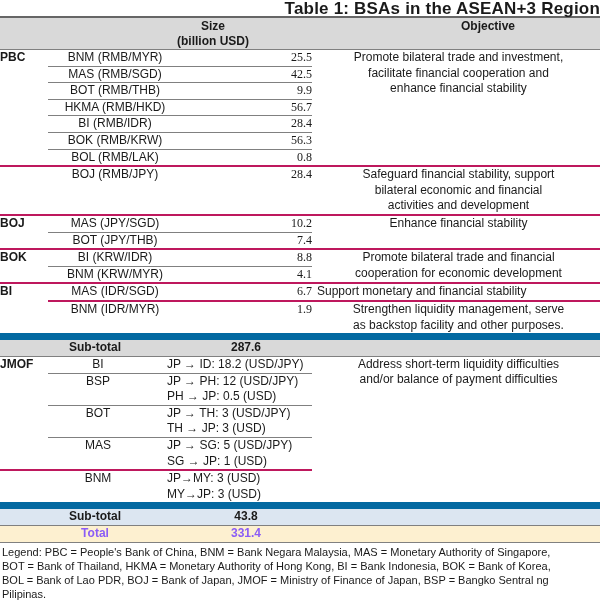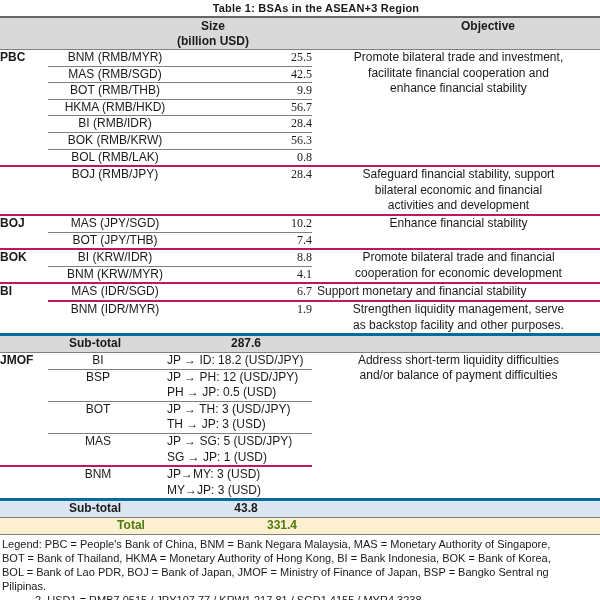--- a/index.html
+++ b/index.html
@@ -1,21 +1,21 @@
 <!DOCTYPE html>
 <html><head>
 <meta charset="utf-8">
 <style>
   html, body { margin:0; padding:0; }
   body {
     width:600px; height:600px; overflow:hidden; background:#ffffff;
     font-family:"Liberation Sans","DejaVu Sans",sans-serif; color:#1a1a1a;
   }
   .title {
-    font-size:11px; font-weight:bold; text-align:center;
+    font-size:17px; font-weight:bold; text-align:right;
     line-height:15px; padding-top:1px; letter-spacing:0.2px;padding-left:32px;
   }
   table { border-collapse:collapse; table-layout:fixed; width:600px; font-size:12px; }
   td { padding:0; vertical-align:top; line-height:15.6px; }
   col.c1 { width:48px; } col.c2 { width:264px; } col.c3 { width:288px; }
 
   .thead td { background:#d9d9d9; border-top:2px solid #666666; border-bottom:1px solid #808080; font-weight:bold; }
   .size-head { margin-left:100px; width:130px; text-align:center; line-height:15px; padding-top:1px; }
   .objh { text-align:center; padding-left:64px; line-height:15px; padding-top:1px; }
 
@@ -24,24 +24,24 @@
   .inst { width:134px; text-align:center; }
   .size { width:130px; text-align:right;font-family:Liberation Serif, serif; }
   .instj { width:100px; text-align:center; }
   .lines { padding-left:19px; white-space:nowrap; }
 
   .sep { border-bottom:1px solid #808080; }
   .bt  { border-top:2px solid #be185d; }
   .o   { padding-left:5px; }
   .ml  { white-space:pre-line;text-align:center; }
 
-  .band { border-top:3px solid #0369a1; border-bottom:1px solid #808080; font-weight:bold; }
+  .band { border-top:7px solid #0369a1; border-bottom:1px solid #808080; font-weight:bold; }
   .gray  { background:#d9d9d9; }
   .blue  { background:#dce6f1; }
-  .cream { background:#fdf0d0; color:#4d7c0f; border-top:1px solid #ffffff;padding-left:36px; }
+  .cream { background:#fdf0d0; color:#8b5cf6; border-top:1px solid #ffffff; }
   .bandi  { display:flex; }
   .blabel { width:190px; text-align:center; }
   .bvalue { width:112px; text-align:center; }
 
   .h15{height:15px} .h16{height:16px} .h17{height:17px}
   .h30{height:30px} .h31{height:31px} .h47{height:47px}
 
   .footer { padding:2px 0 0 2px; font-size:11px; line-height:14px; }
   .legend { white-space:pre-line; }
   .note2  { padding-left:33px; }

